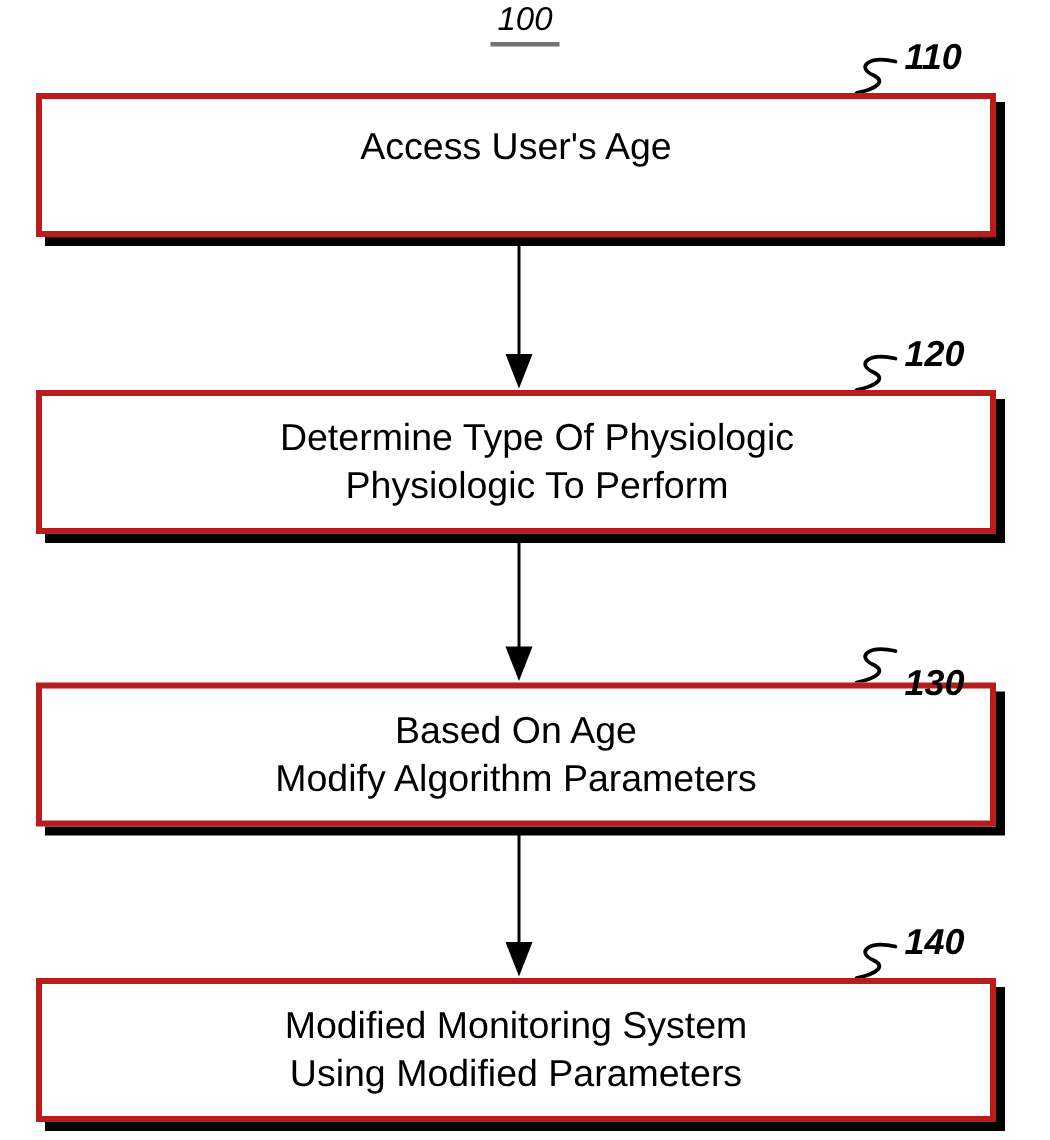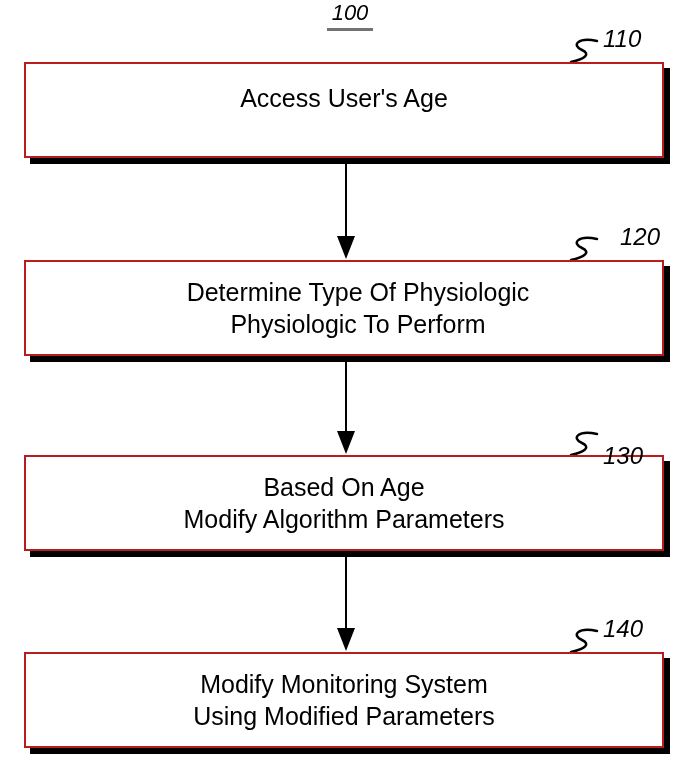--- a/index.html
+++ b/index.html
@@ -38,21 +38,21 @@
     left: 0;
     width: 700px;
     height: 760px;
   }
   .flow-box {
     position: absolute;
     left: 24px;
     width: 640px;
     height: 96px;
     box-sizing: border-box;
-    border: 2px solid #b91c1c;
+    border: 4px solid #b91c1c;
     background: #ffffff;
     box-shadow: 6px 6px 0 0 #000000;
     display: flex;
     align-items: center;
     justify-content: center;
   }
   .box-110 { top: 62px; }
   .box-120 { top: 260px; padding-left: 28px; }
   .box-130 { top: 455px; }
   .box-140 { top: 652px; }
@@ -62,23 +62,24 @@
     font-size: 25px;
     line-height: 32px;
   }
   .box-text .line { display: block; }
   .ref-numeral {
     position: absolute;
     left: 603px;
     font-size: 24px;
     font-style: italic;
     line-height: 28px;
+    font-weight: bold;
   }
   .ref-110 { top: 25px; }
-  .ref-120 { top: 223px; margin-left: 17px; }
+  .ref-120 { top: 223px; }
   .ref-130 { top: 442px; }
   .ref-140 { top: 615px; }
 </style>
 </head>
 <body>
 
 <div class="figure">
 
   <div class="fig-title">
     <span class="fig-title-text">100</span>
@@ -122,21 +123,21 @@
 
   <div class="flow-box box-130">
     <div class="box-text">
       <span class="line">Based On Age</span>
       <span class="line">Modify Algorithm Parameters</span>
     </div>
   </div>
 
   <div class="flow-box box-140">
     <div class="box-text">
-      <span class="line">Modify Monitoring System</span>
+      <span class="line">Modified Monitoring System</span>
       <span class="line">Using Modified Parameters</span>
     </div>
   </div>
 
   <div class="ref-numeral ref-110">110</div>
   <div class="ref-numeral ref-120">120</div>
   <div class="ref-numeral ref-130">130</div>
   <div class="ref-numeral ref-140">140</div>
 
 </div>

